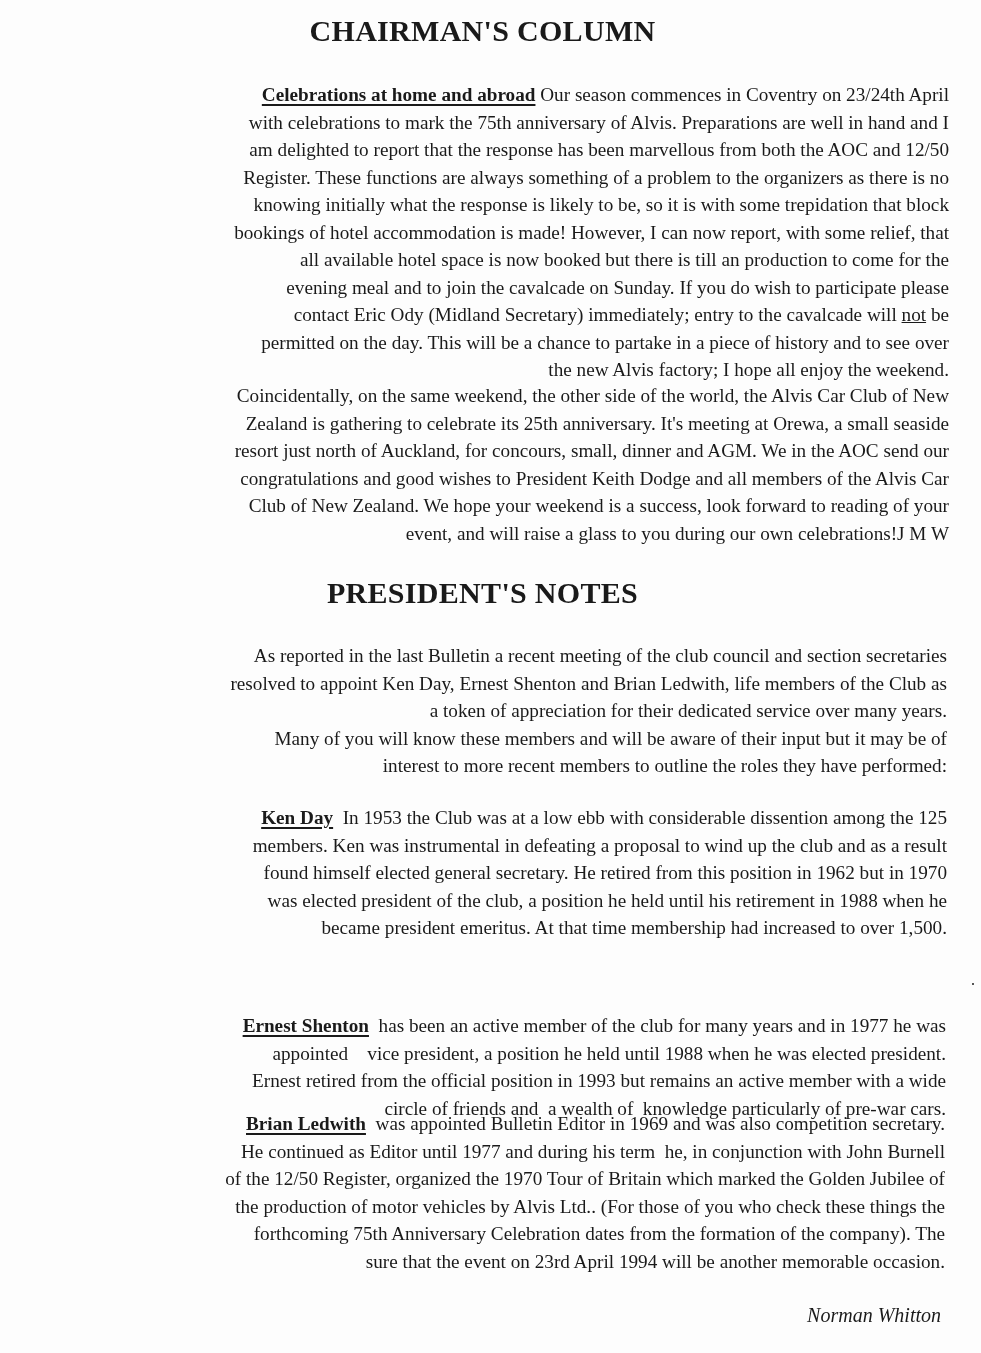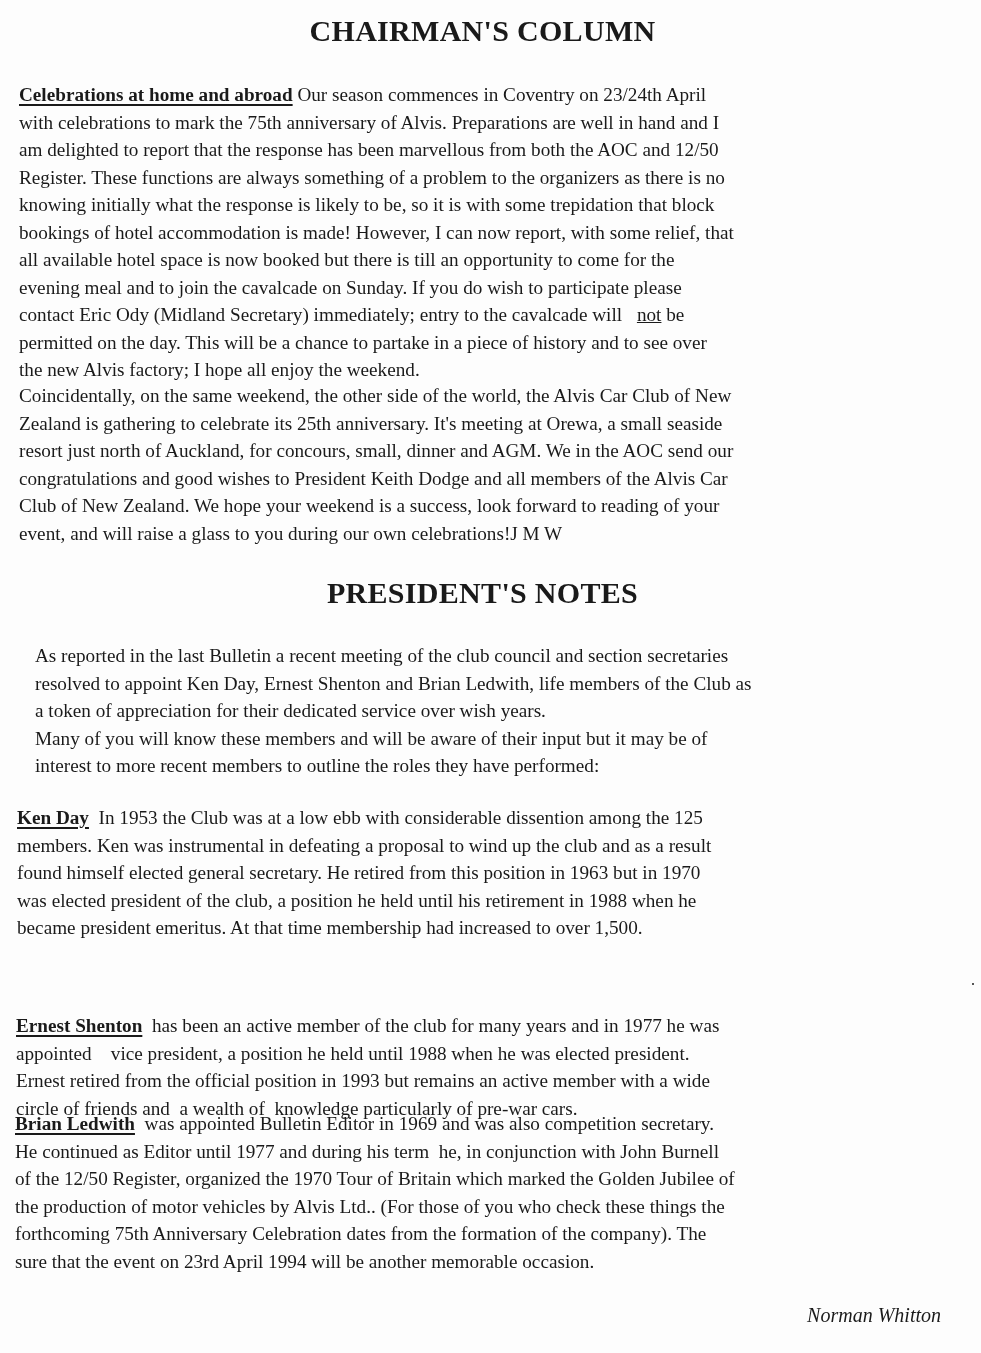--- a/index.html
+++ b/index.html
@@ -25,27 +25,27 @@
   #chair-title { top: 14px; }
   #pres-title { top: 576px; }
   .para {
     position: absolute;
     left: 19px;
     width: 930px;
     font-size: 19.2px;
     line-height: 27.5px;
     margin: 0;
   }
-  .line { display: block; white-space: nowrap; }
-  .u { text-decoration: underline; margin-left: 10px; }
+  .line { display: block; white-space: nowrap; text-align: right; }
+  .u { text-decoration: underline; }
   .uh { text-decoration: underline; font-weight: bold; text-decoration-thickness: 2px; text-underline-offset: 3px; }
   #chair-p1 { top: 81px; }
   #chair-p2 { top: 382px; }
   .sig-inline { display: inline-block; }
-  #pres-p1 { top: 642px; left: 35px; }
+  #pres-p1 { top: 642px; left: 17px; }
   #pres-ken { top: 804px; left: 17px; }
   #pres-ernest { top: 1012px; left: 16px; }
   #pres-brian { top: 1110px; left: 15px; }
   .signature {
     position: absolute;
     right: 14px;
     top: 1304px;
     font-style: italic;
     font-size: 20px;
     text-align: center;
@@ -59,50 +59,50 @@
 
   <h1 class="title" id="chair-title">CHAIRMAN'S COLUMN</h1>
 
   <div class="para" id="chair-p1">
     <span class="line"><span class="uh">Celebrations at home and abroad</span><span> Our season commences in Coventry on 23/24th April</span></span>
     <span class="line">with celebrations to mark the 75th anniversary of Alvis.  Preparations are well in hand and I</span>
     <span class="line">am delighted to report that the response has been marvellous from both the AOC and 12/50</span>
     <span class="line">Register.  These functions are always something of a problem to the organizers as there is no</span>
     <span class="line">knowing initially what the response is likely to be, so it is with some trepidation that block</span>
     <span class="line">bookings of hotel accommodation is made!  However, I can now report, with some relief, that</span>
-    <span class="line">all available hotel space is now booked but there is till an opportunity to come for the</span>
+    <span class="line">all available hotel space is now booked but there is till an production to come for the</span>
     <span class="line">evening meal and to join the cavalcade on Sunday.  If you do wish to participate please</span>
     <span class="line"><span>contact Eric Ody (Midland Secretary) immediately; entry to the cavalcade will </span><span class="u">not</span><span> be</span></span>
     <span class="line">permitted on the day.  This will be a chance to partake in a piece of history and to see over</span>
     <span class="line">the new Alvis factory; I hope all enjoy the weekend.</span>
   </div>
 
   <div class="para" id="chair-p2">
     <span class="line">Coincidentally, on the same weekend, the other side of the world, the Alvis Car Club of New</span>
     <span class="line">Zealand is gathering to celebrate its 25th anniversary.  It's meeting at Orewa, a small seaside</span>
     <span class="line">resort just north of Auckland, for concours, small, dinner and AGM.  We in the AOC send our</span>
     <span class="line">congratulations and good wishes to President Keith Dodge and all members of the Alvis Car</span>
     <span class="line">Club of New Zealand.  We hope your weekend is a success, look forward to reading of your</span>
     <span class="line"><span>event, and will raise a glass to you during our own celebrations!</span><span class="sig-inline">J M W</span></span>
   </div>
 
   <h1 class="title" id="pres-title">PRESIDENT'S NOTES</h1>
 
   <div class="para" id="pres-p1">
     <span class="line">As reported in the last Bulletin  a recent meeting of the club council and section secretaries</span>
     <span class="line">resolved to appoint Ken Day, Ernest Shenton and Brian Ledwith, life members of the Club as</span>
-    <span class="line">a token of appreciation for their dedicated service over wish years.</span>
+    <span class="line">a token of appreciation for their dedicated service over many years.</span>
     <span class="line">Many of you will know these members and will be aware of their input but it may be of</span>
     <span class="line">interest to more recent members to outline the roles they have performed:</span>
   </div>
 
   <div class="para" id="pres-ken">
     <span class="line"><span class="uh">Ken Day</span><span style="white-space:pre">  In 1953 the Club was at a low ebb with considerable dissention among the 125</span></span>
     <span class="line">members.  Ken was instrumental in defeating a proposal to wind up the club and as a result</span>
-    <span class="line">found himself elected general secretary.  He retired from this position in 1963 but in 1970</span>
+    <span class="line">found himself elected general secretary.  He retired from this position in 1962 but in 1970</span>
     <span class="line">was elected president of the club, a position he held until his retirement in 1988 when he</span>
     <span class="line">became president emeritus. At that time membership had increased to over 1,500.</span>
   </div>
 
   <div class="para" id="pres-ernest">
     <span class="line"><span class="uh">Ernest Shenton</span><span style="white-space:pre">  has been an active member of the club for many years and in 1977 he was</span></span>
     <span class="line" style="white-space:pre">appointed    vice president, a position he held until 1988 when he was elected president.</span>
     <span class="line">Ernest retired from the official position in 1993 but remains an active member with a wide</span>
     <span class="line" style="white-space:pre">circle of friends and  a wealth of  knowledge particularly of pre-war cars.</span>
   </div>

